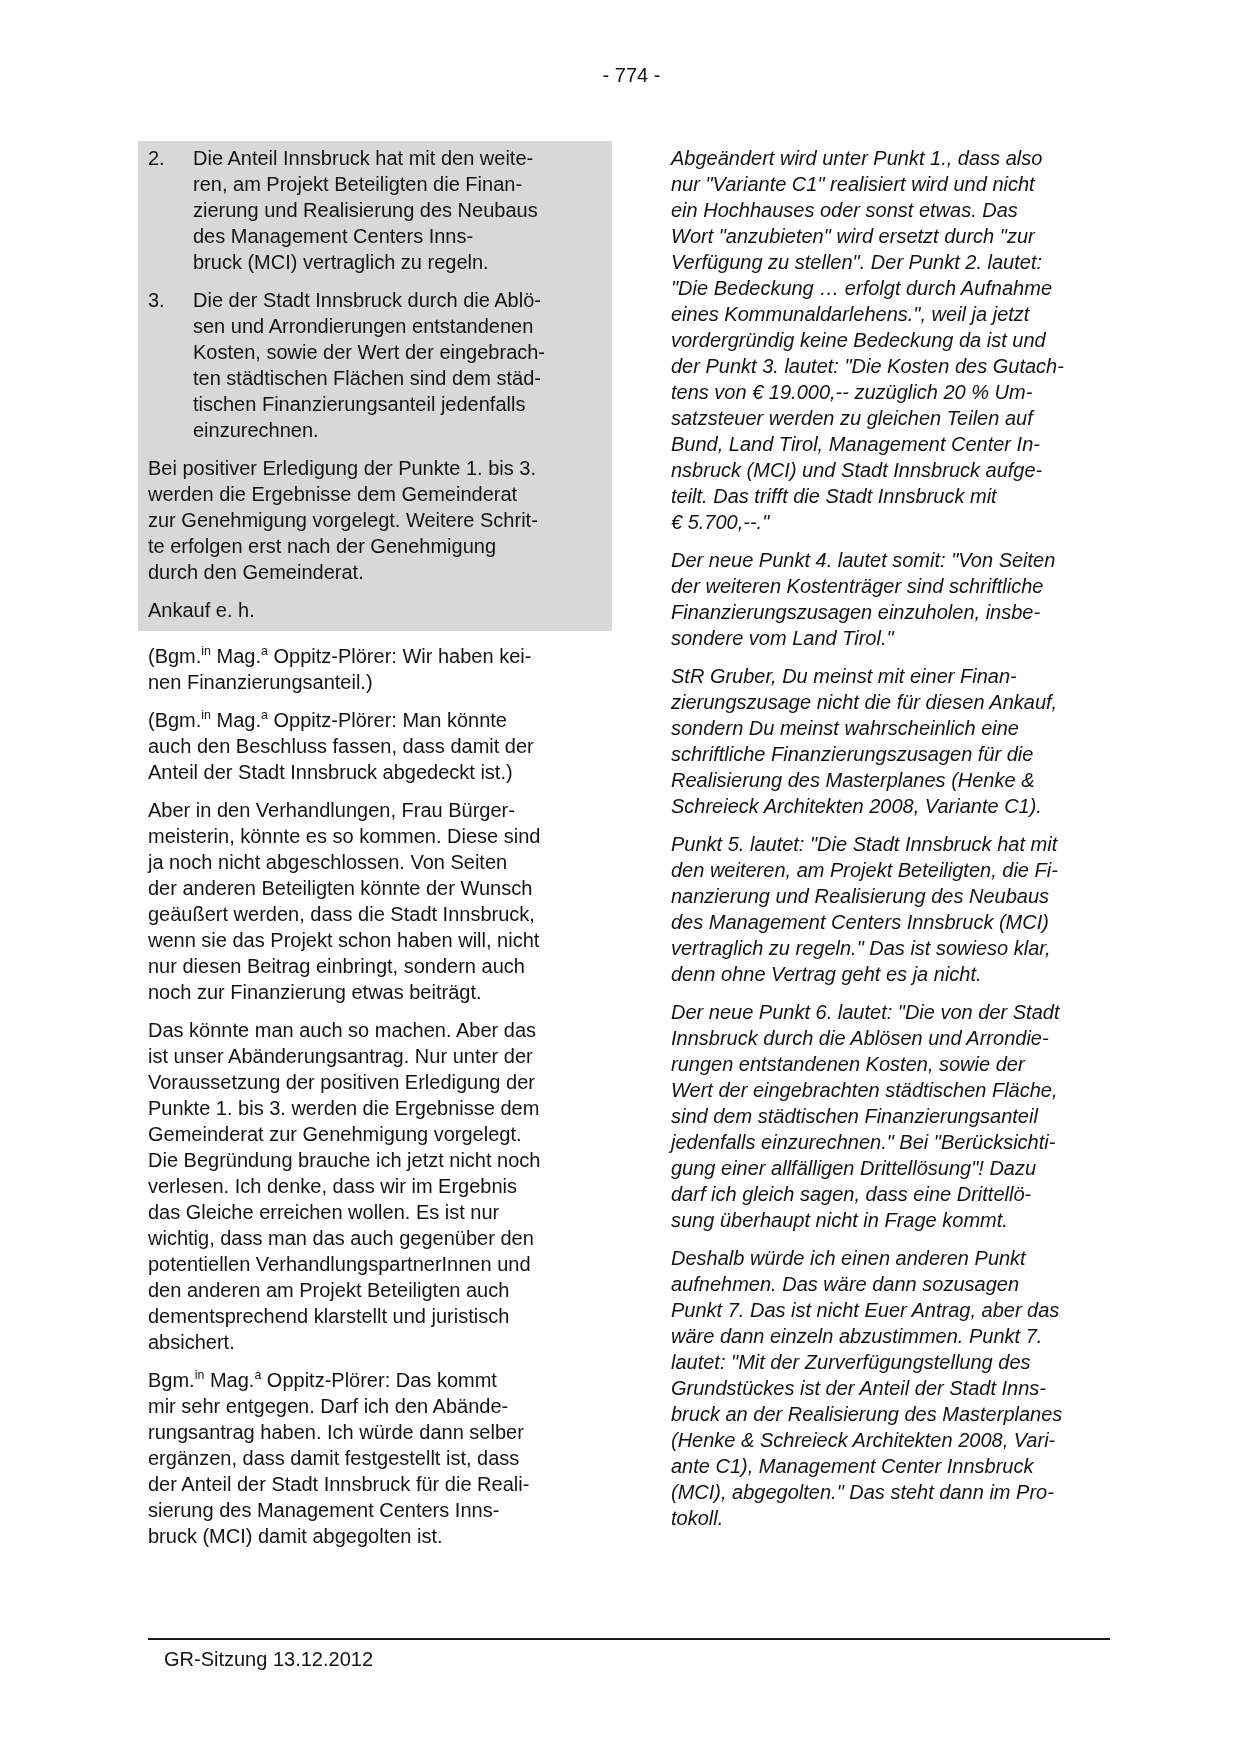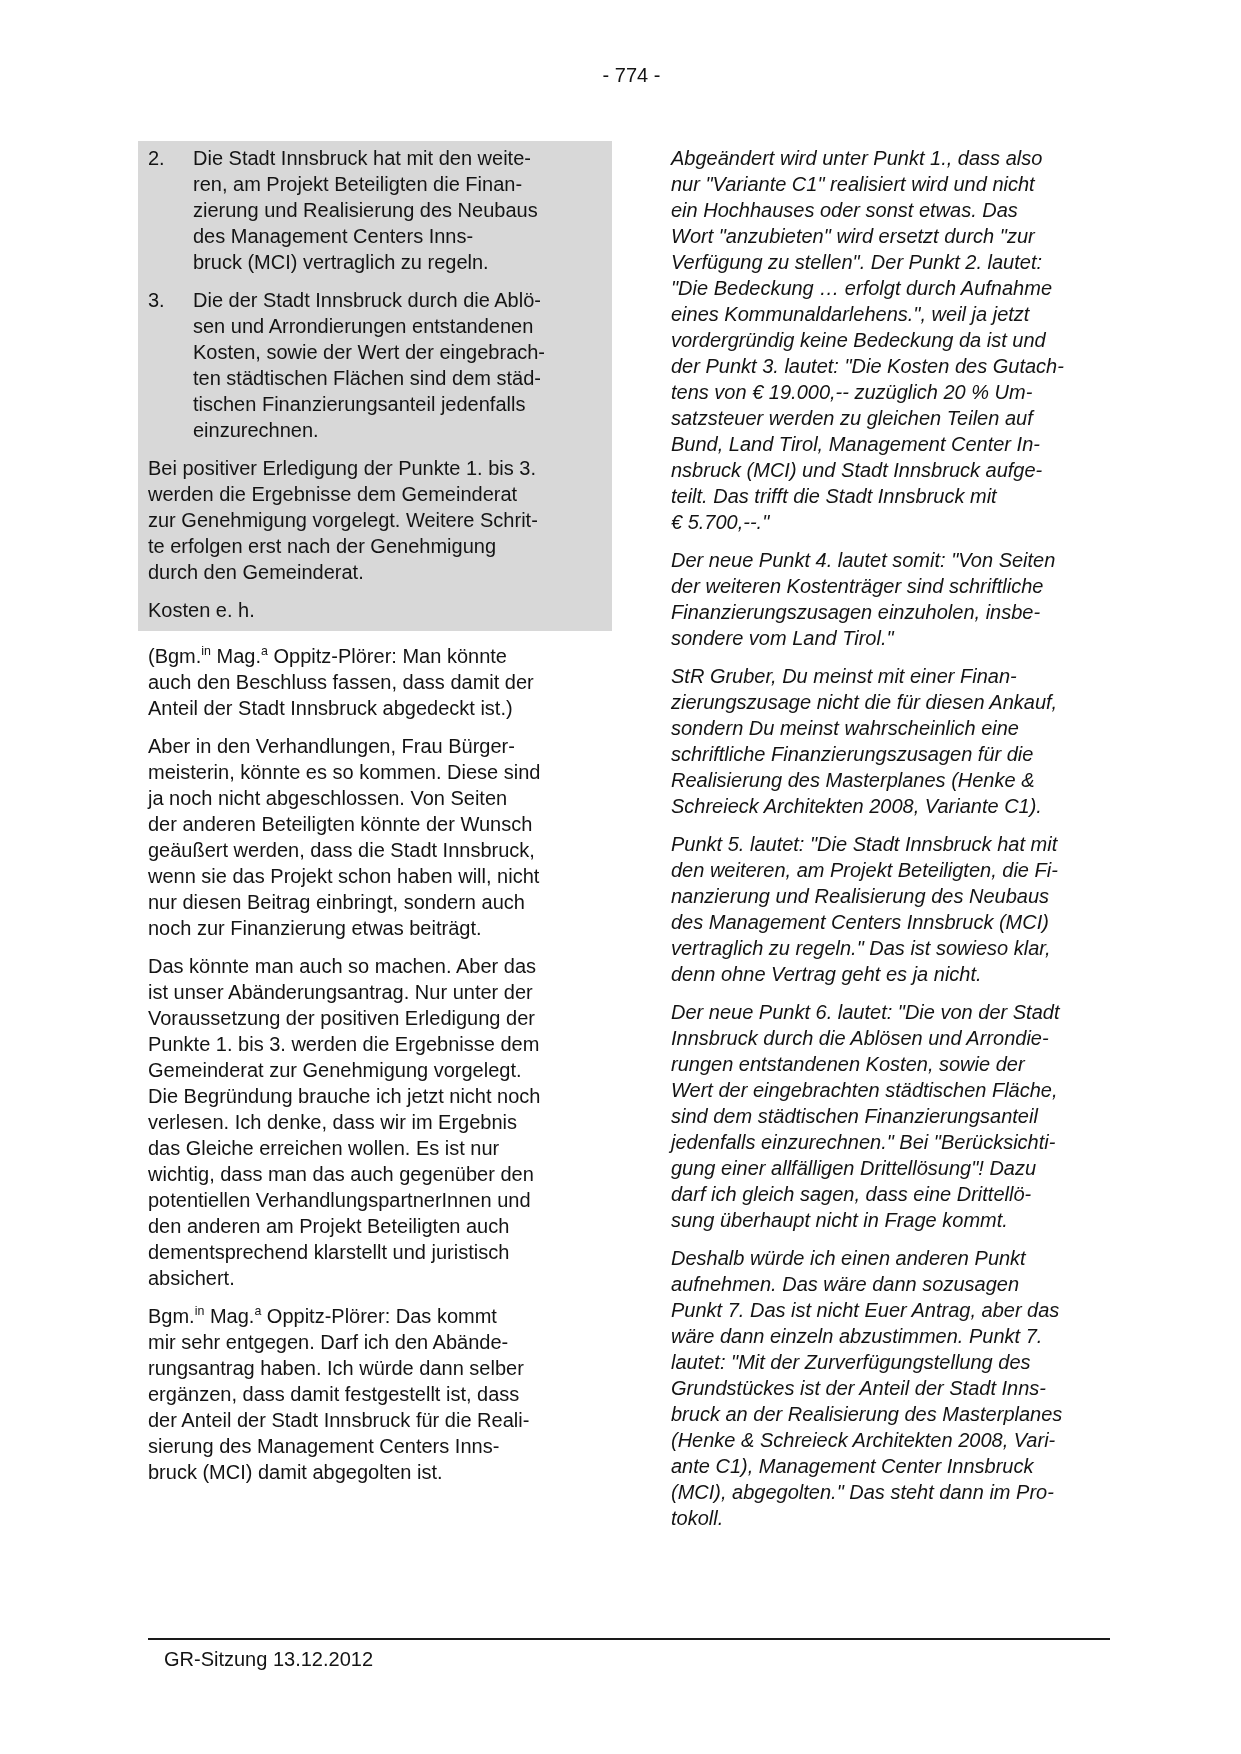--- a/index.html
+++ b/index.html
@@ -43,42 +43,44 @@
 <body>
 
 <div class="page">
 
   <div class="page-number">- 774 -</div>
 
   <div class="col col-left">
     <div class="highlight">
       <div class="li">
         <span class="marker">2.</span>
-        <span class="li-text">Die Stadt Innsbruck hat mit den weite-
+        <span class="li-text">Die Anteil Innsbruck hat mit den weite-
 ren, am Projekt Beteiligten die Finan-
 zierung und Realisierung des Neubaus
 des Management Centers Inns-
 bruck (MCI) vertraglich zu regeln.</span>
       </div>
       <div class="li">
         <span class="marker">3.</span>
         <span class="li-text">Die der Stadt Innsbruck durch die Ablö-
 sen und Arrondierungen entstandenen
 Kosten, sowie der Wert der eingebrach-
 ten städtischen Flächen sind dem städ-
 tischen Finanzierungsanteil jedenfalls
 einzurechnen.</span>
       </div>
       <p class="para">Bei positiver Erledigung der Punkte 1. bis 3.
 werden die Ergebnisse dem Gemeinderat
 zur Genehmigung vorgelegt. Weitere Schrit-
 te erfolgen erst nach der Genehmigung
 durch den Gemeinderat.</p>
-      <p class="para">Kosten e. h.</p>
+      <p class="para">Ankauf e. h.</p>
     </div>
+    <p class="para">(Bgm.<sup>in</sup> Mag.<sup>a</sup> Oppitz-Plörer: Wir haben kei-
+nen Finanzierungsanteil.)</p>
     <p class="para">(Bgm.<sup>in</sup> Mag.<sup>a</sup> Oppitz-Plörer: Man könnte
 auch den Beschluss fassen, dass damit der
 Anteil der Stadt Innsbruck abgedeckt ist.)</p>
     <p class="para">Aber in den Verhandlungen, Frau Bürger-
 meisterin, könnte es so kommen. Diese sind
 ja noch nicht abgeschlossen. Von Seiten
 der anderen Beteiligten könnte der Wunsch
 geäußert werden, dass die Stadt Innsbruck,
 wenn sie das Projekt schon haben will, nicht
 nur diesen Beitrag einbringt, sondern auch

